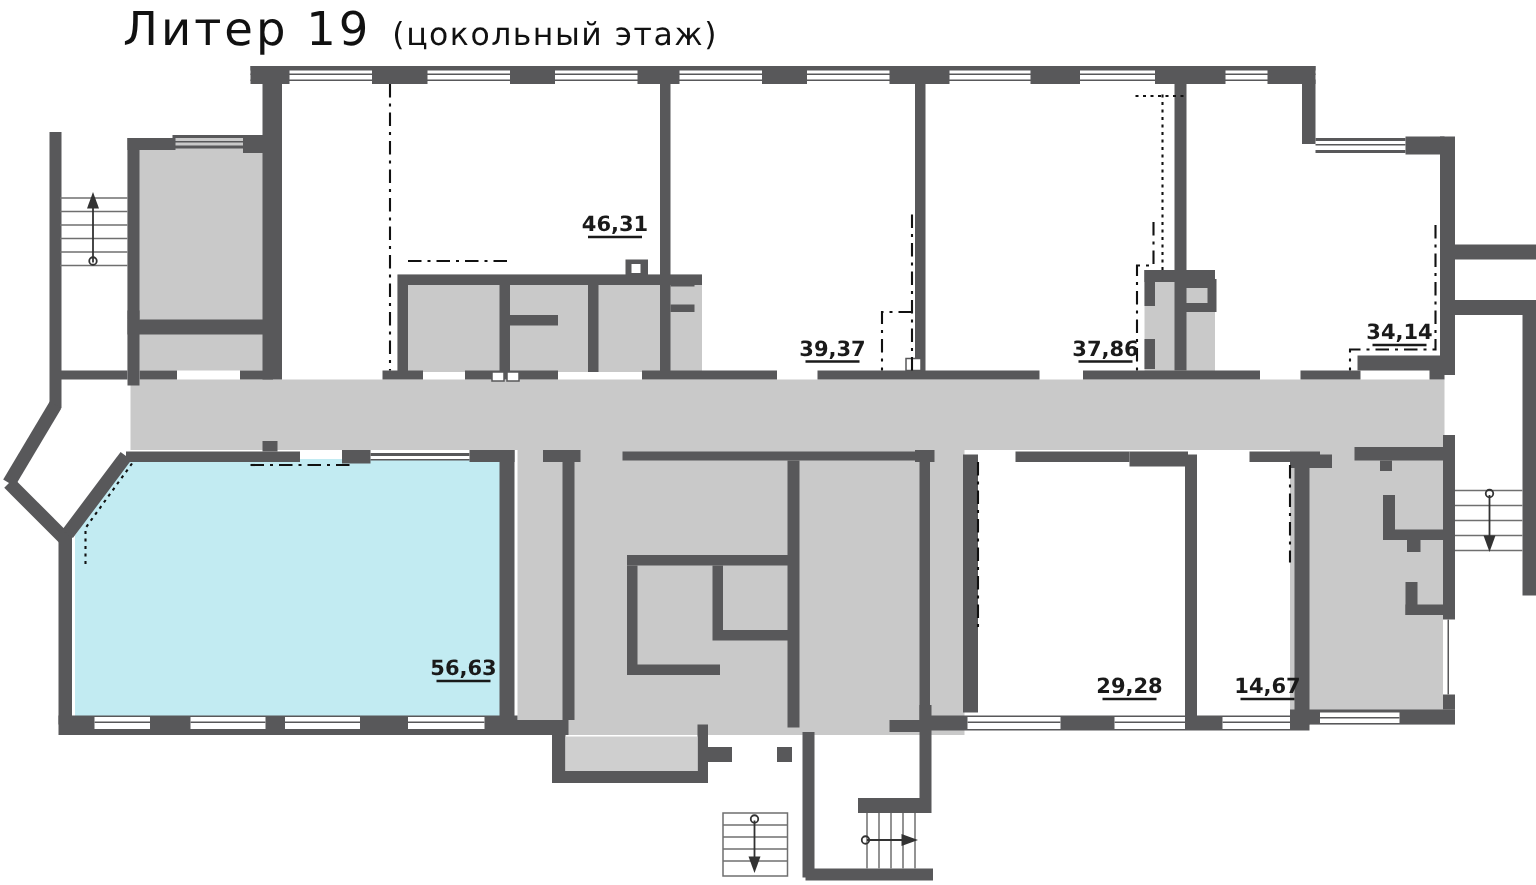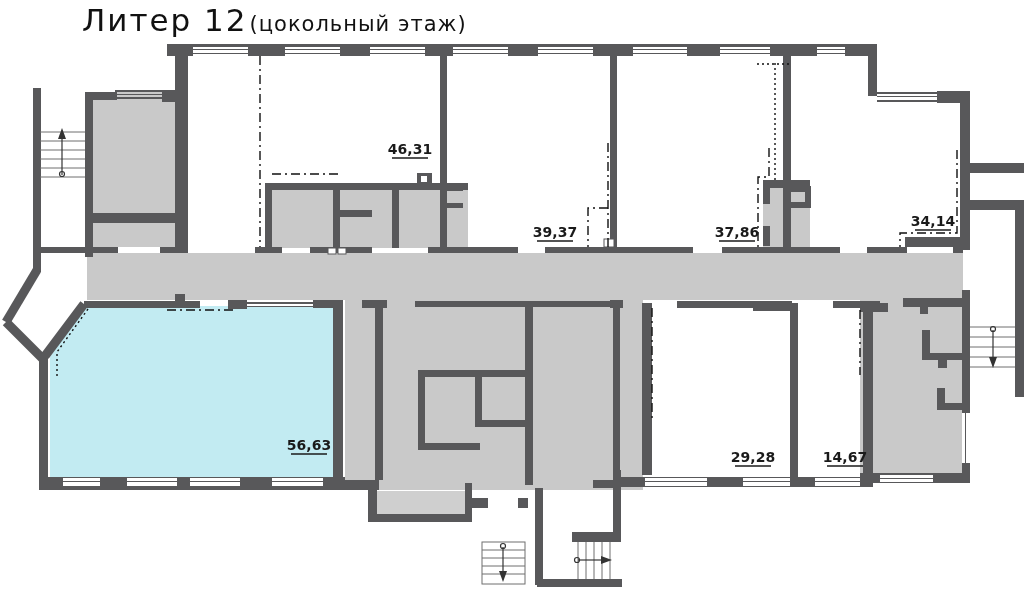--- a/index.html
+++ b/index.html
@@ -1,38 +1,38 @@
 <!DOCTYPE html>
 <html><head>
 <meta charset="utf-8">
 <style>
   html,body{margin:0;padding:0;background:#ffffff;}
   body{width:1024px;height:590px;position:relative;font-family:"DejaVu Sans",sans-serif;overflow:hidden;}
   .title-block{position:absolute;top:2px;left:82px;white-space:nowrap;color:#111;z-index:5;}
   .title-main{font-size:31px;font-weight:400;letter-spacing:2px;}
-  .title-sub{font-size:21px;font-weight:400;letter-spacing:1px;margin-left:2px;}
+  .title-sub{font-size:21px;font-weight:400;letter-spacing:1px;margin-left:14px;}
   svg{position:absolute;top:0;left:0;}
   .wall{fill:#58585a;}
   .gray{fill:#c9c9c9;}
   .gray2{fill:#cfcfcf;}
   .cyan{fill:#c2ebf2;}
   .white{fill:#ffffff;}
   .stairline2{stroke:#6f6f6f;stroke-width:1;fill:none;}
   .dashdot{stroke:#111;stroke-width:1.4;fill:none;stroke-dasharray:9 4 2 4;}
   .dotted{stroke:#111;stroke-width:1.4;fill:none;stroke-dasharray:2 3;}
   .arrow{stroke:#333;stroke-width:1.2;fill:none;}
   .arrowhead{fill:#333;}
   .area-label{font-family:"DejaVu Sans",sans-serif;font-size:14px;font-weight:bold;fill:#1a1a1a;}
   .underline{stroke:#1a1a1a;stroke-width:1.6;}
 </style>
 </head>
 <body>
 
 <div class="title-block">
-  <span class="title-main">Литер 12</span><span class="title-sub">(цокольный этаж)</span>
+  <span class="title-main">Литер 19</span><span class="title-sub">(цокольный этаж)</span>
 </div>
 
 <svg width="1024" height="590" viewBox="0 0 1024 590">
 
   <g>
     <rect class="gray" x="85" y="92" width="97" height="155"></rect>
     <rect class="gray" x="87" y="253" width="876" height="47"></rect>
     <rect class="gray" x="265" y="183" width="203" height="65"></rect>
     <rect class="gray" x="763" y="180" width="47" height="70"></rect>
     <rect class="gray" x="345" y="300" width="298" height="190"></rect>

